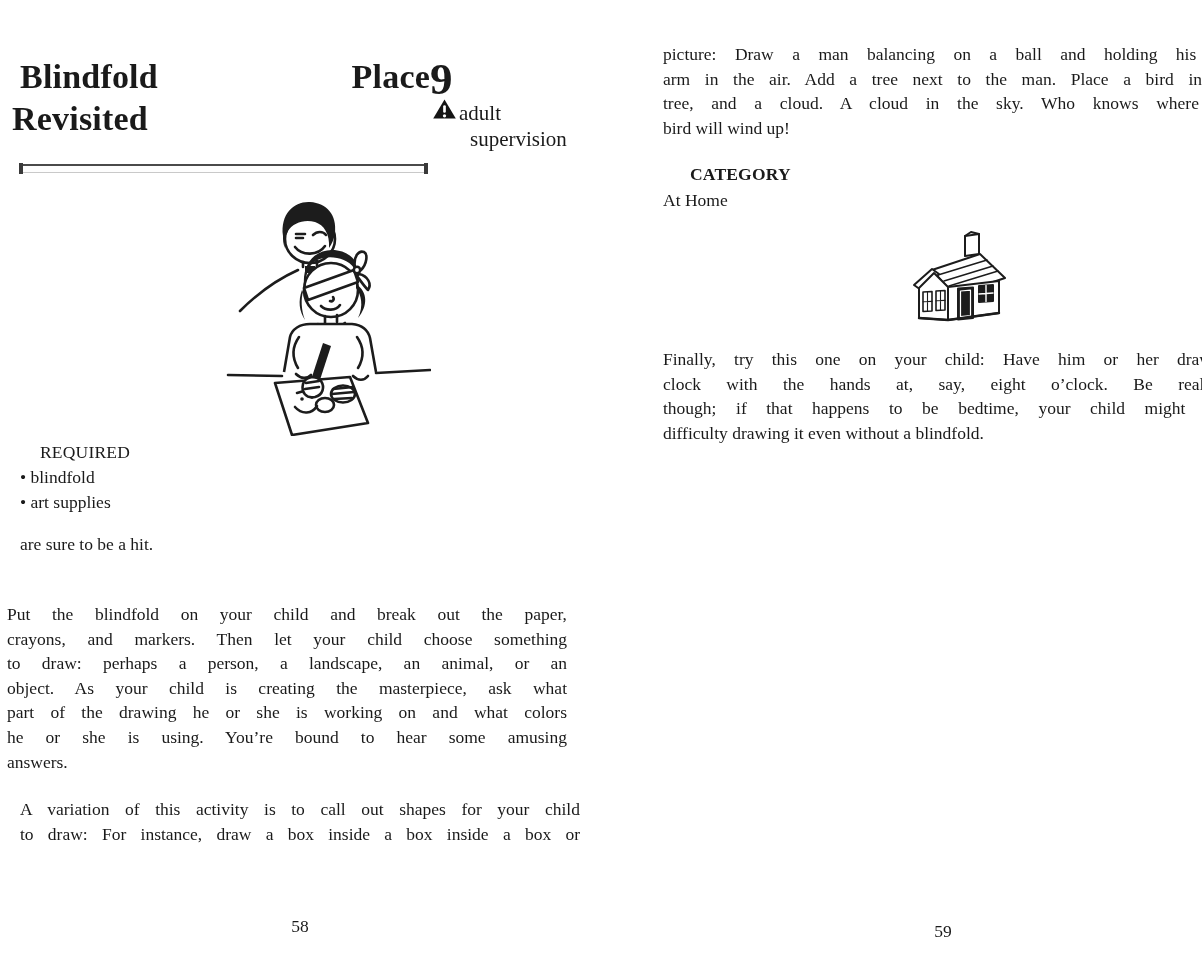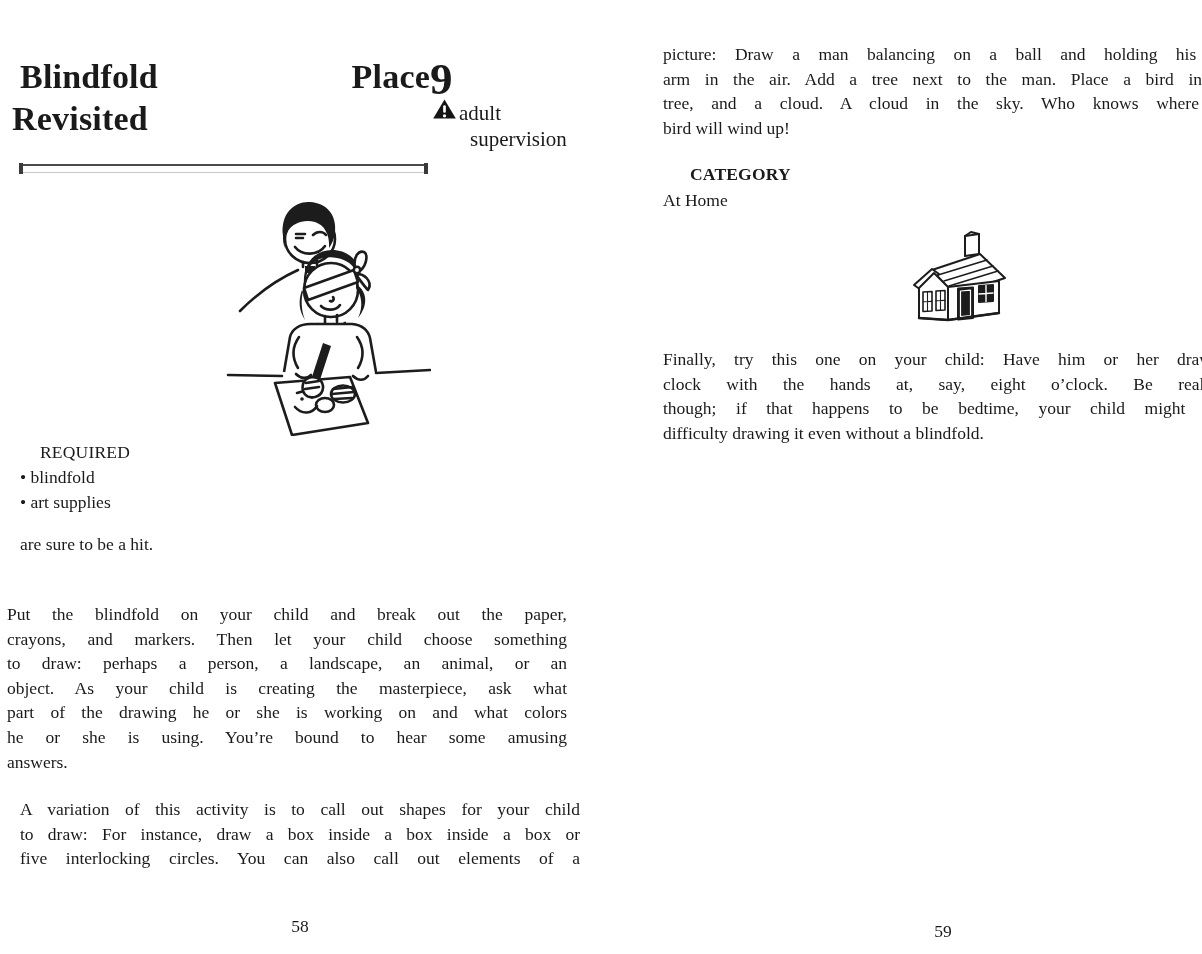--- a/index.html
+++ b/index.html
@@ -166,21 +166,20 @@
     <div class="jline">crayons, and markers. Then let your child choose something</div>
     <div class="jline">to draw: perhaps a person, a landscape, an animal, or an</div>
     <div class="jline">object. As your child is creating the masterpiece, ask what</div>
     <div class="jline">part of the drawing he or she is working on and what colors</div>
     <div class="jline">he or she is using. You’re bound to hear some amusing</div>
     <div class="jline jlast">answers.</div>
   </div>
 <div class="abs lp3 body-text">
     <div class="jline">A variation of this activity is to call out shapes for your child</div>
     <div class="jline">to draw: For instance, draw a box inside a box inside a box or</div>
-    <div class="jline">five interlocking circles. You can also call out elements of a</div>
   </div>
 
 <div class="abs pagenum pn-left">58</div>
 
 <div class="abs rp1 body-text">
     <div class="jline">picture: Draw a man balancing on a ball and holding his left</div>
     <div class="jline">arm in the air. Add a tree next to the man. Place a bird in the</div>
     <div class="jline">tree, and a cloud. A cloud in the sky. Who knows where the</div>
     <div class="jline jlast">bird will wind up!</div>
   </div>

